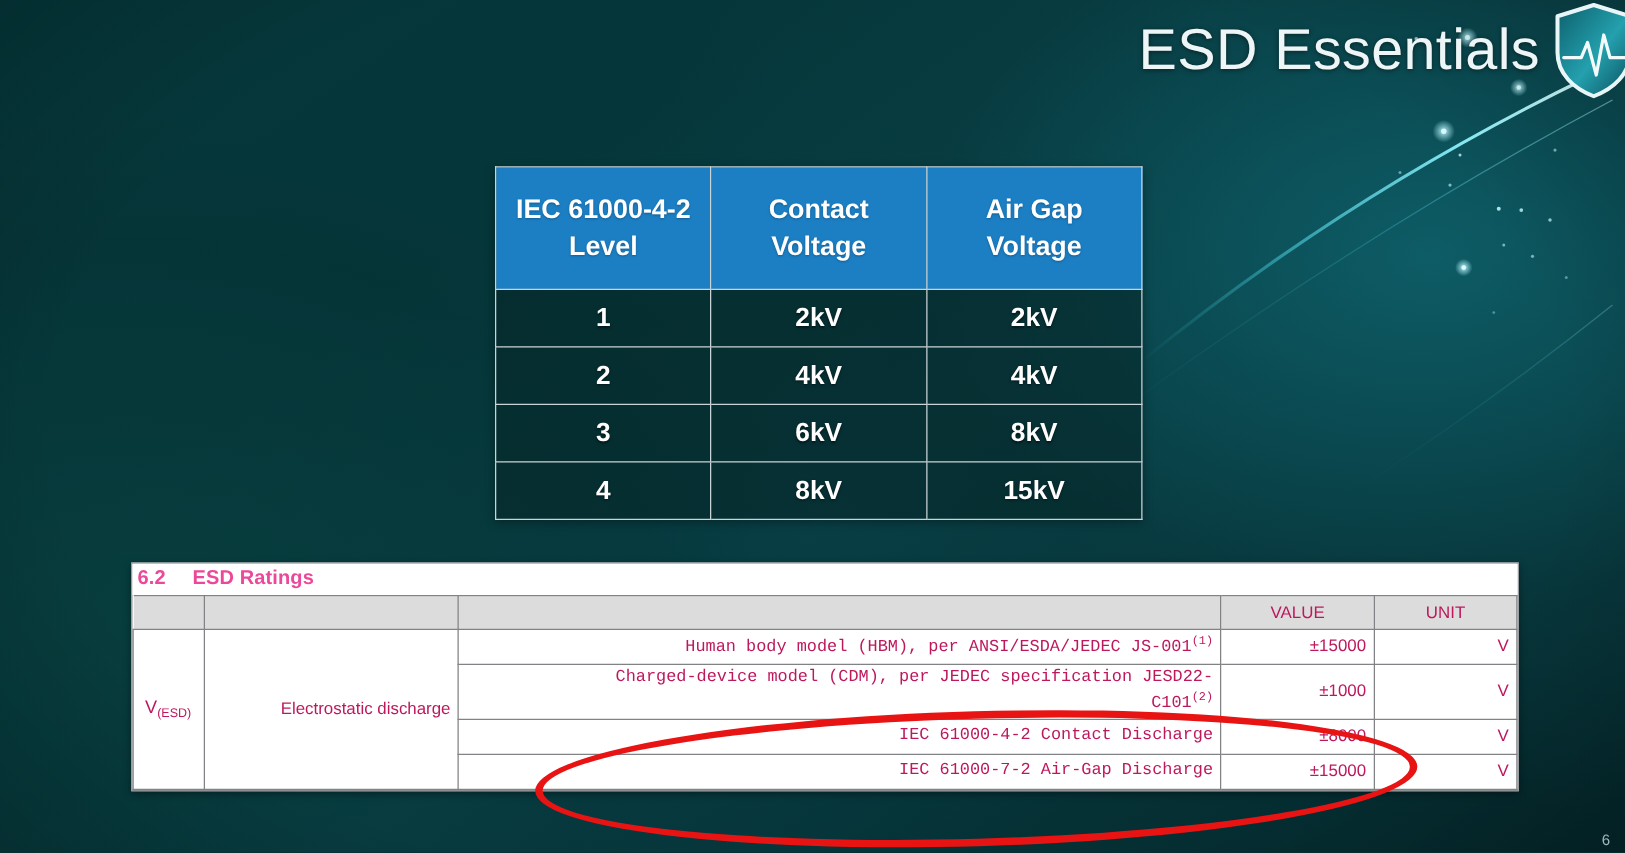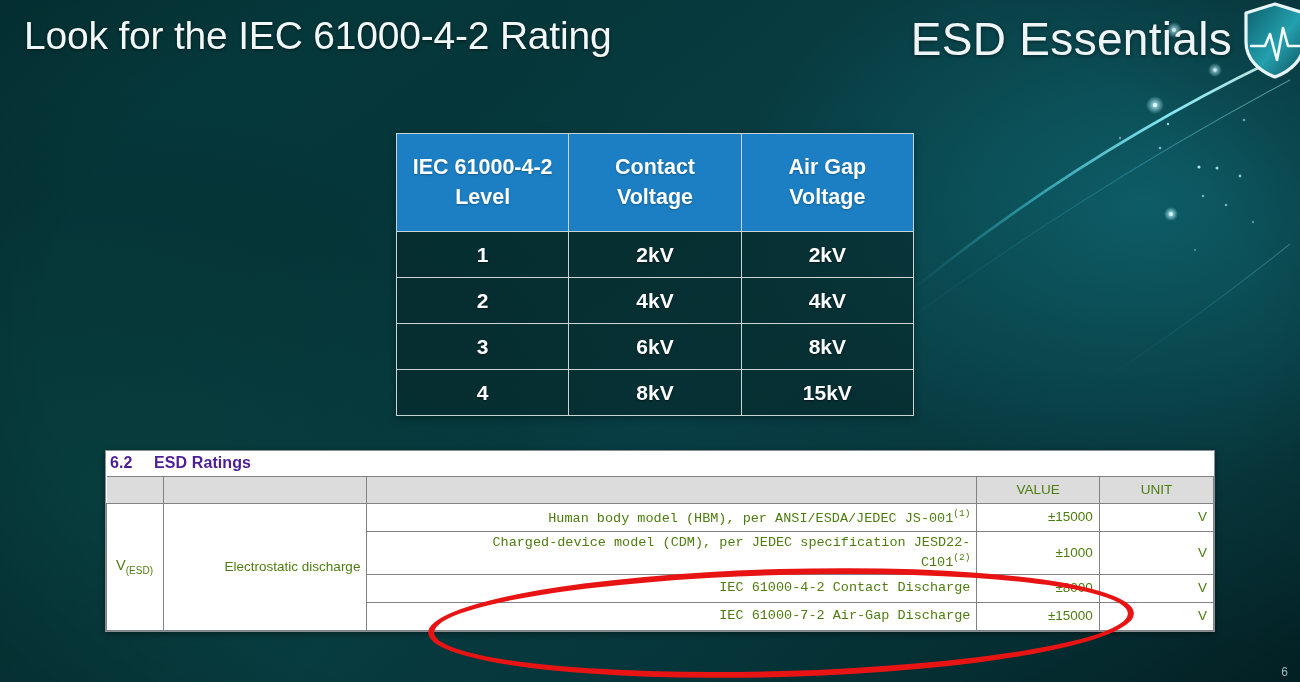--- a/index.html
+++ b/index.html
@@ -96,33 +96,33 @@
     background: #ffffff;
     border: 1.5px solid #8d9093;
     box-shadow: 0 2px 6px rgba(0,0,0,0.4);
     font-size: 13.5px;
     color: #1d1d1d;
   }
   #ds-title {
     padding: 3px 0 4px 4px;
     font-size: 16px;
     font-weight: bold;
-    color: #4c1d95;
+    color: #ec4899;
     background: #ffffff;
     letter-spacing: 0.1px;
   }
   #ds-title .num { display: inline-block; width: 44px; }
   #ds-table { width: 100%; border-collapse: collapse; table-layout: fixed; }
   #ds-table td, #ds-table th {
     border: 1px solid #808285;
     padding: 3px 6px;
     vertical-align: middle;
     font-weight: normal;
     font-size: 13.5px;
-    color: #4d7c0f;
+    color: #be185d;
     line-height: 1.25;
   }
   #ds-table thead th { background: #dcdcdc; height: 27px; }
   #ds-table thead th.spacer { border-left: none; }
   .c-sym   { width: 55px;  text-align: center; }
   .c-param { width: 196px; text-align: right; }
   .c-cond  { width: 588px; text-align: right; font-family: Liberation Mono, monospace; }
   .c-val   { width: 118px; text-align: center; font-weight: bold; }
   .c-unit  { width: 110px; text-align: center; font-weight: bold; }
   #ds-table tbody td.val, #ds-table tbody td.unit { text-align: right; font-weight: normal; }
@@ -196,21 +196,20 @@
     <circle cx="1226" cy="205" r="1.3" fill="#bff3fa" opacity="0.6"></circle>
     <circle cx="1168" cy="124" r="1.2" fill="#cdf6fc" opacity="0.8"></circle>
     <circle cx="1133" cy="31" r="1.5" fill="#cdf6fc" opacity="0.8"></circle>
     <circle cx="1244" cy="120" r="1.3" fill="#bff3fa" opacity="0.6"></circle>
     <circle cx="1253" cy="222" r="1.2" fill="#9fe2ec" opacity="0.5"></circle>
     <circle cx="1195" cy="250" r="1.1" fill="#9fe2ec" opacity="0.45"></circle>
   </svg>
 
   <div id="vignette"></div>
 
-  <h1 id="title">Look for the IEC 61000-4-2 Rating</h1>
   <div id="brand">ESD Essentials</div>
 
   <svg id="shield" viewBox="0 0 66 78">
     <defs>
       <linearGradient id="shg" x1="0" y1="0" x2="1" y2="1">
         <stop offset="0%" stop-color="#0d5f6b"></stop>
         <stop offset="55%" stop-color="#24a0ae"></stop>
         <stop offset="100%" stop-color="#0c4f5c"></stop>
       </linearGradient>
     </defs>

